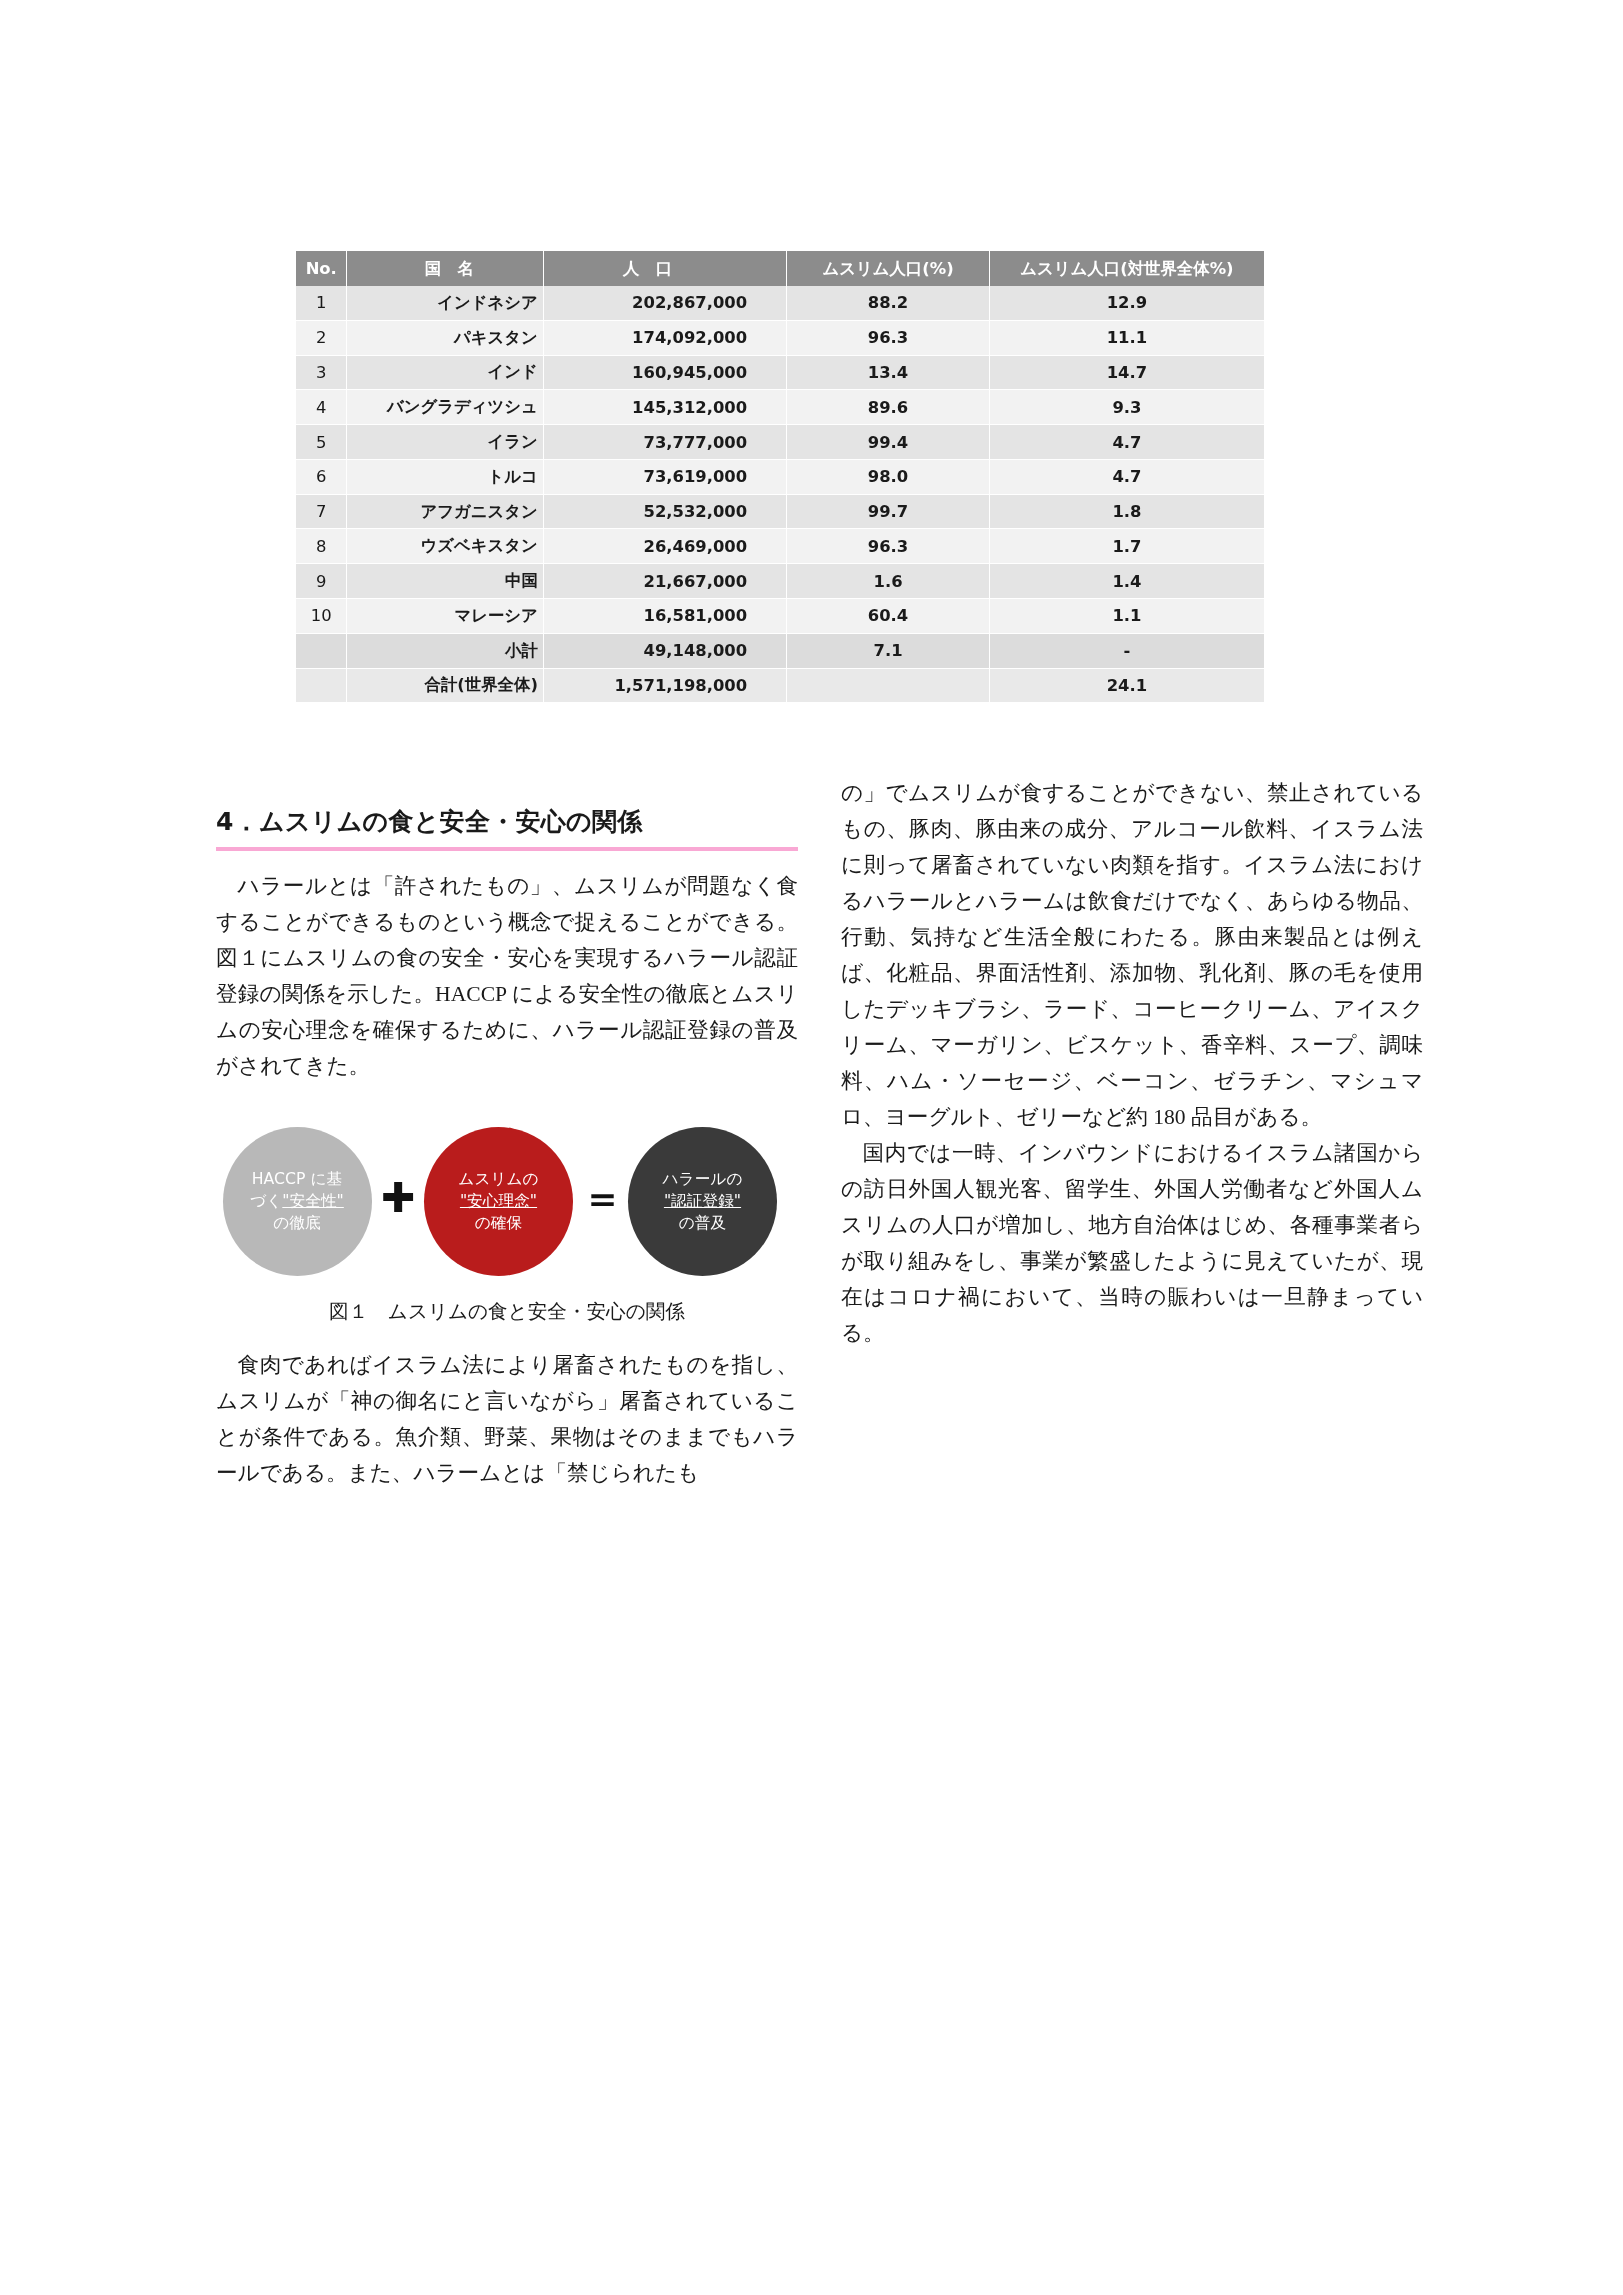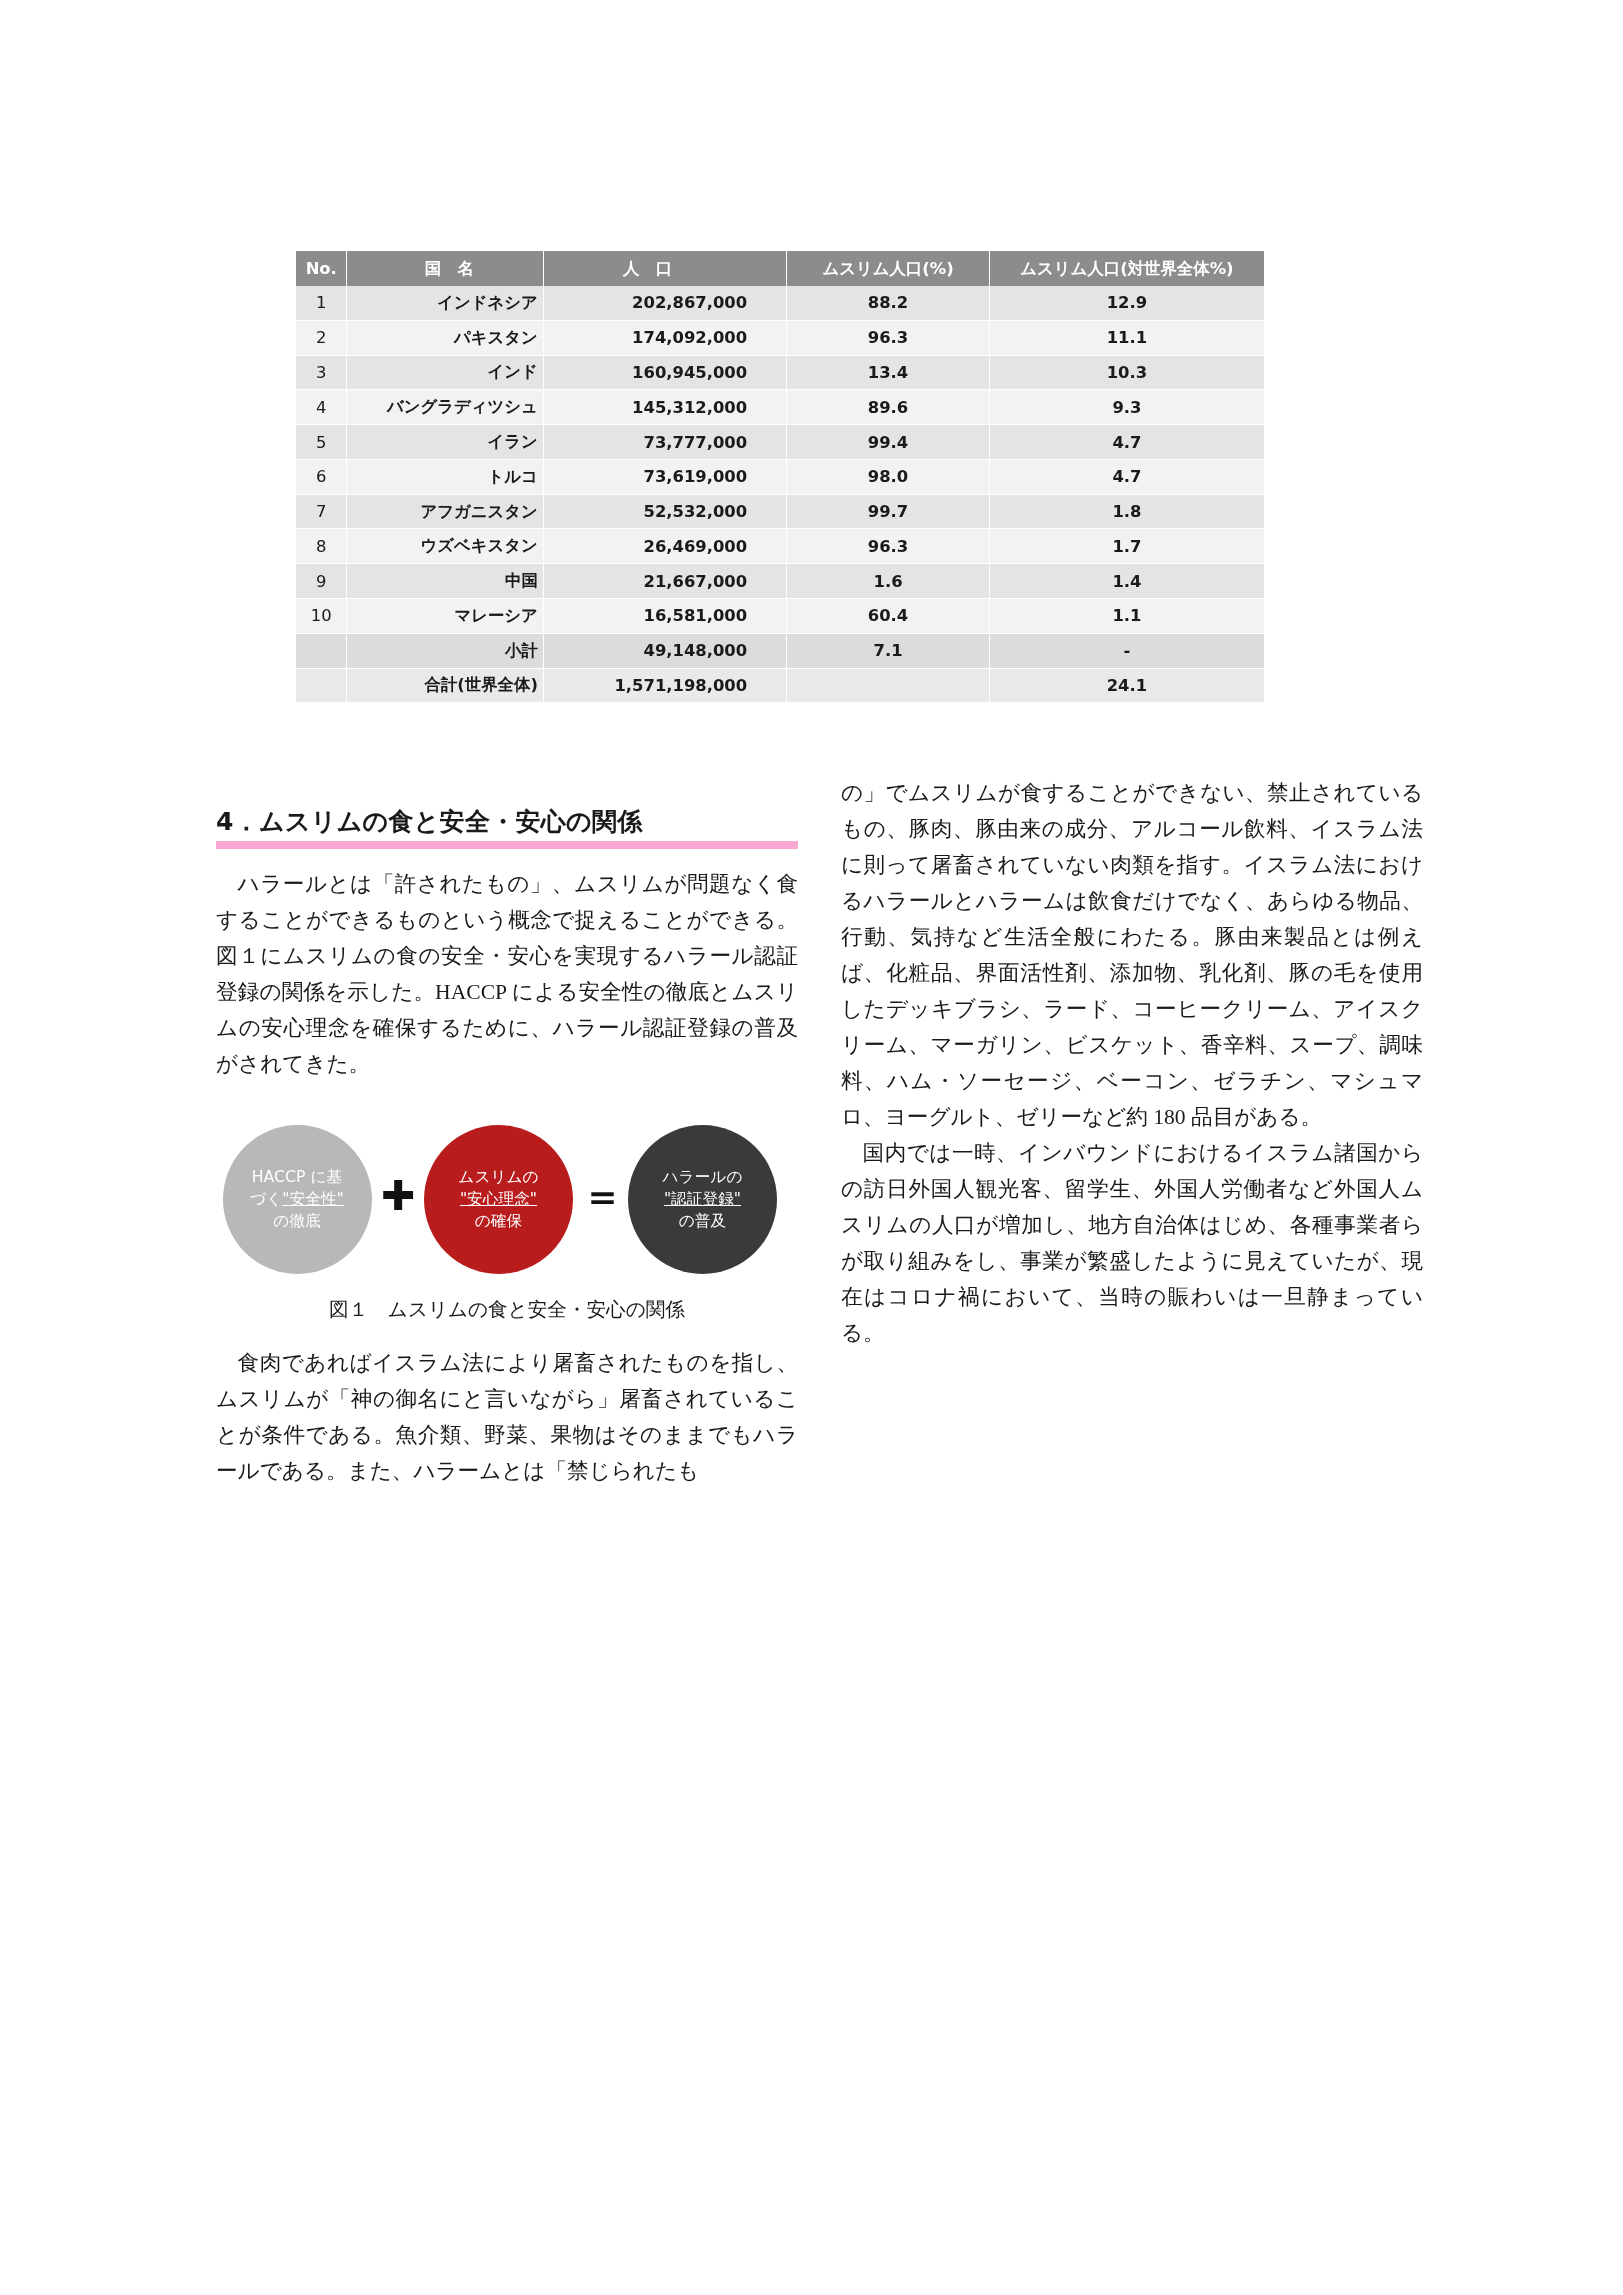--- a/index.html
+++ b/index.html
@@ -90,22 +90,22 @@
   .col p.noindent { text-indent: 0; }
 
   
   .section-head {
     margin-top: 29px;
     margin-bottom: 17px;
     font-family: "DejaVu Sans", sans-serif;
     font-size: 25px;
     font-weight: bold;
     letter-spacing: 0.3px;
-    border-bottom: 8px solid #f9a8d4;
-    padding-bottom: 1px;
+    border-bottom: 4px solid #f9a8d4;
+    padding-bottom: 7px;
     text-indent: 0 !important;
   }
 
   
   .figure {
     margin-top: 31px;
     position: relative;
     height: 170px;
     text-indent: 0;
   }
@@ -173,21 +173,21 @@
         <td class="c-name">パキスタン</td>
         <td class="c-pop">174,092,000</td>
         <td class="c-pct">96.3</td>
         <td class="c-world">11.1</td>
       </tr>
       <tr>
         <td class="c-no">3</td>
         <td class="c-name">インド</td>
         <td class="c-pop">160,945,000</td>
         <td class="c-pct">13.4</td>
-        <td class="c-world">10.3</td>
+        <td class="c-world">14.7</td>
       </tr>
       <tr>
         <td class="c-no">4</td>
         <td class="c-name">バングラディツシュ</td>
         <td class="c-pop">145,312,000</td>
         <td class="c-pct">89.6</td>
         <td class="c-world">9.3</td>
       </tr>
       <tr>
         <td class="c-no">5</td>

